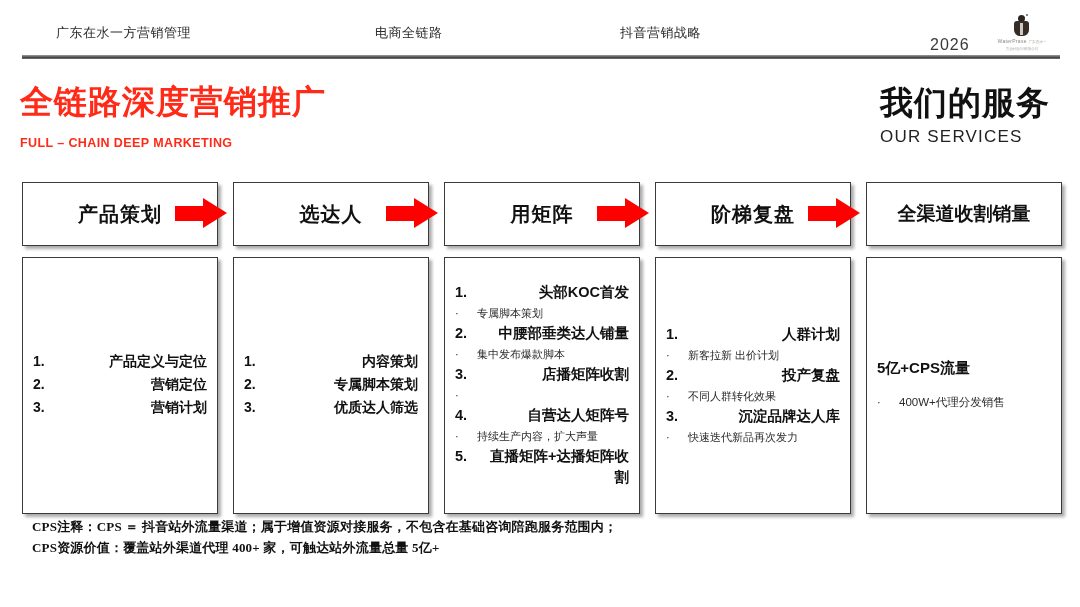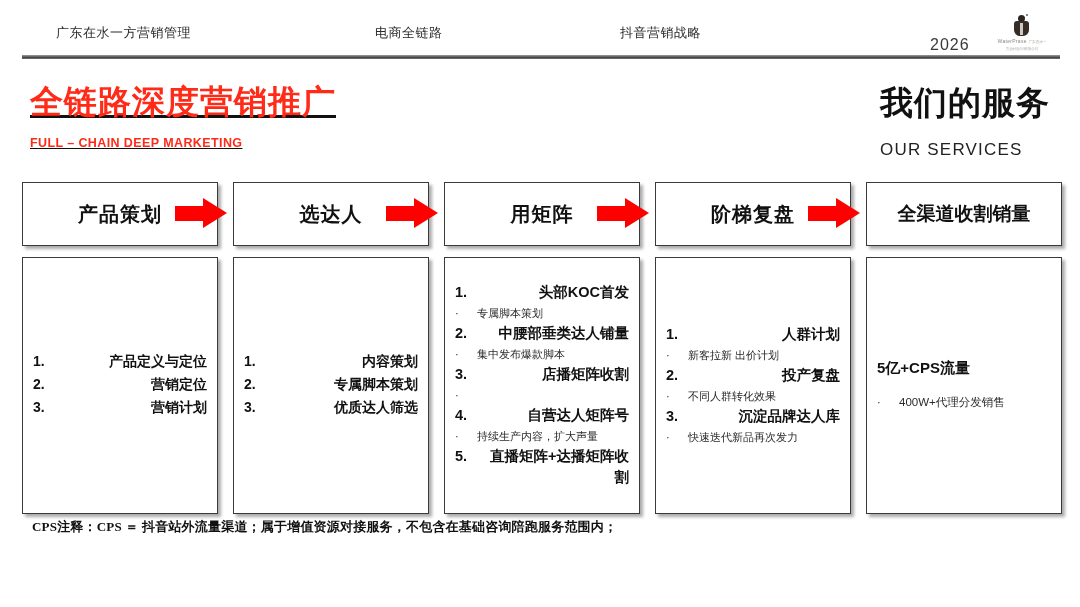--- a/index.html
+++ b/index.html
@@ -54,36 +54,36 @@
     font-size:5px;letter-spacing:.3px;color:#8c8884;line-height:6px;
   }
   .logo-text .sub{font-size:3.6px;color:#a9a5a1;letter-spacing:0;}
 
   .hrule{
     position:absolute;left:22px;top:55px;width:1038px;height:4px;
     background:linear-gradient(180deg,#9b9b9b 0%,#6d6d6d 35%,#3c3c3c 70%,#858585 100%);
   }
 
   
-  .title-left{position:absolute;left:30px;top:83px;text-decoration:underline;}
+  .title-left{position:absolute;left:20px;top:83px;}
   .title-left .cn{
     font-size:33px;font-weight:bold;color:#ff2a17;letter-spacing:1px;
     line-height:38px;white-space:nowrap;
   }
   .title-left .en{
     font-size:12.5px;font-weight:bold;color:#ff2a17;letter-spacing:.4px;
     margin-top:15px;white-space:nowrap;
   }
   .title-right{position:absolute;right:30px;top:84px;text-align:left;}
   .title-right .cn{
     font-size:33px;font-weight:bold;color:#111;letter-spacing:1px;
     line-height:38px;white-space:nowrap;
   }
   .title-right .en{
-    font-size:17px;color:#222;letter-spacing:1.2px;margin-top:18px;white-space:nowrap;
+    font-size:17px;color:#222;letter-spacing:1.2px;margin-top:5px;white-space:nowrap;
   }
 
   
   .grid{position:absolute;left:22px;top:182px;width:1038px;height:330px;}
 
   .col{position:absolute;top:0;width:194px;}
   .col-0{left:0px;}
   .col-1{left:211px;}
   .col-2{left:422px;}
   .col-3{left:633px;}
@@ -348,15 +348,16 @@
       <div class="shaft"></div>
       <div class="head"></div>
     </div>
   <div class="arrow a3">
       <div class="shaft"></div>
       <div class="head"></div>
     </div>
 
   <div class="footnotes">
     <div class="line">CPS注释：CPS ＝ 抖音站外流量渠道；属于增值资源对接服务，不包含在基础咨询陪跑服务范围内；</div>
+    <div class="line">CPS资源价值：覆盖站外渠道代理 400+ 家，可触达站外流量总量 5亿+</div>
   </div>
 
 </div>
 
 </body></html>

